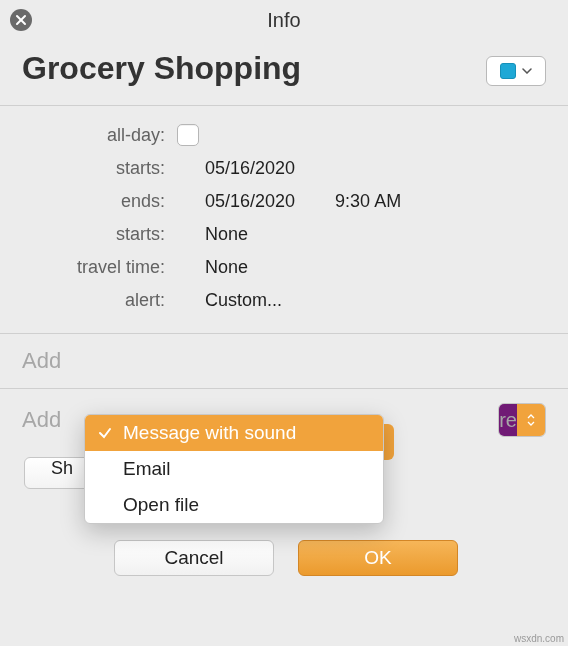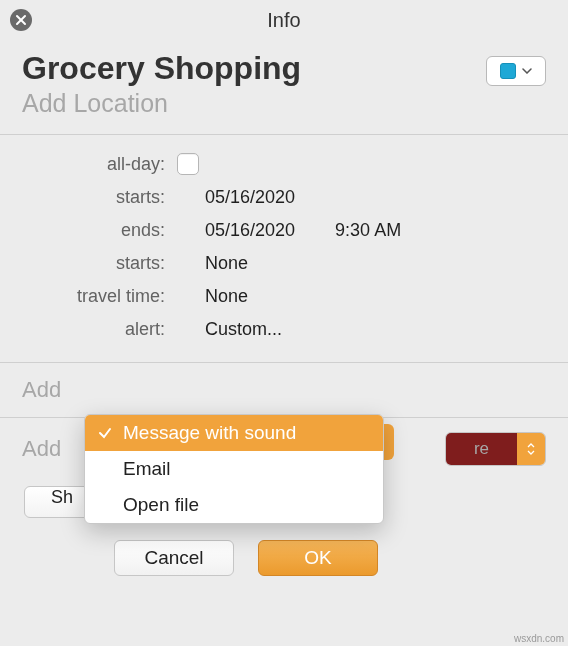--- a/index.html
+++ b/index.html
@@ -129,26 +129,26 @@
     }
     .more-select {
       height: 34px;
       display: flex;
       align-items: center;
       border-radius: 6px;
       overflow: hidden;
       border: 1px solid #c6c6c6;
     }
     .more-select .txt {
-      padding: 0 28px;
-      background: #7f1d1d;
+      padding: 0 0;
+      background: #701a75;
       height: 100%;
       display: flex;
       align-items: center;
-      font-size: 17px;
+      font-size: 20px;
     }
     .more-select .arrows {
       width: 28px; height: 100%;
       background: #f1a33c;
       display: flex;
       flex-direction: column;
       align-items: center;
       justify-content: center;
       gap: 2px;
     }
@@ -184,21 +184,21 @@
 
     .btn-row {
       position: absolute;
       left: 114px;
       top: 540px;
       display: flex;
       gap: 24px;
       z-index: 5;
     }
     .btn {
-      width: 120px;
+      width: 160px;
       height: 36px;
       border-radius: 6px;
       font-size: 19px;
       display: flex;
       align-items: center;
       justify-content: center;
       cursor: pointer;
     }
     .btn-cancel {
       background: linear-gradient(#ffffff,#f1f1f1);
@@ -237,21 +237,20 @@
       <line x1="2" y1="2" x2="10" y2="10" stroke="#fff" stroke-width="2" stroke-linecap="round"></line>
       <line x1="10" y1="2" x2="2" y2="10" stroke="#fff" stroke-width="2" stroke-linecap="round"></line>
     </svg>
   </div>
   <div class="titlebar-title">Info</div>
 </div>
 
 <div class="header">
   <div class="header-left">
     <div class="event-title">Grocery Shopping</div>
-    <div class="location-placeholder">Add Location</div>
   </div>
   <div class="color-btn">
     <div class="color-swatch"></div>
     <svg class="chevron" viewBox="0 0 10 6">
       <path d="M1 1 L5 5 L9 1" stroke="#555" stroke-width="1.5" fill="none" stroke-linecap="round"></path>
     </svg>
   </div>
 </div>
 
 <div class="divider"></div>

